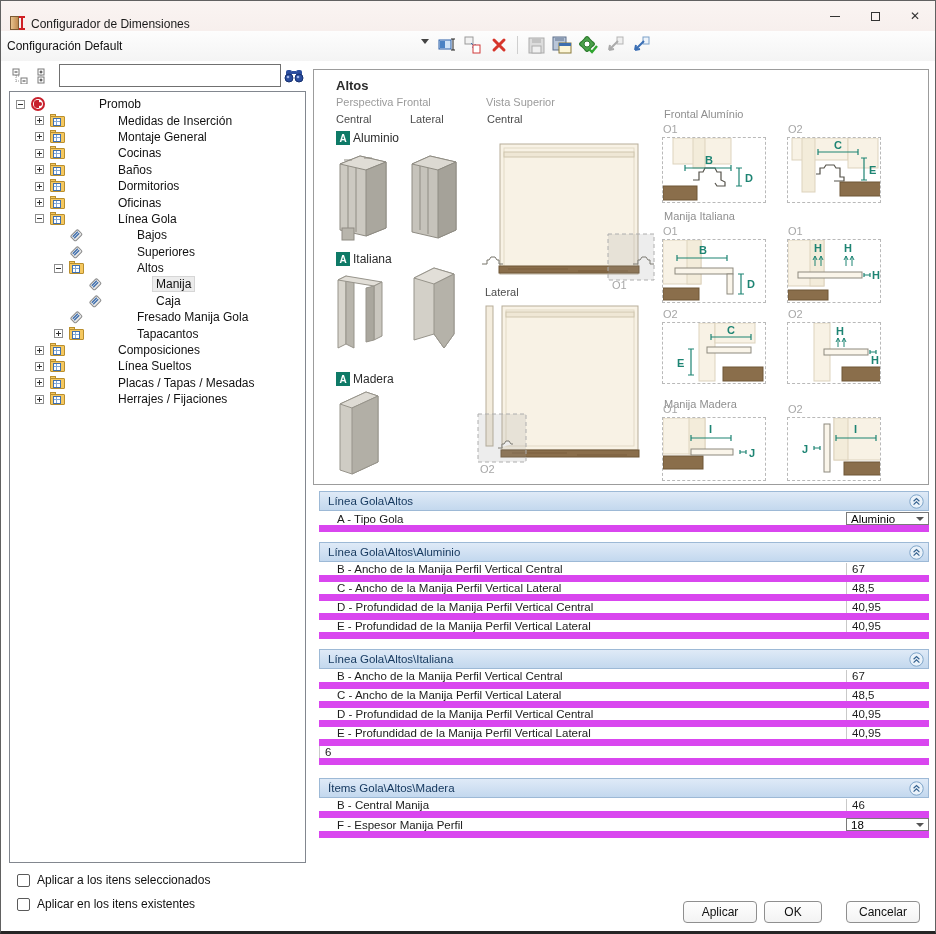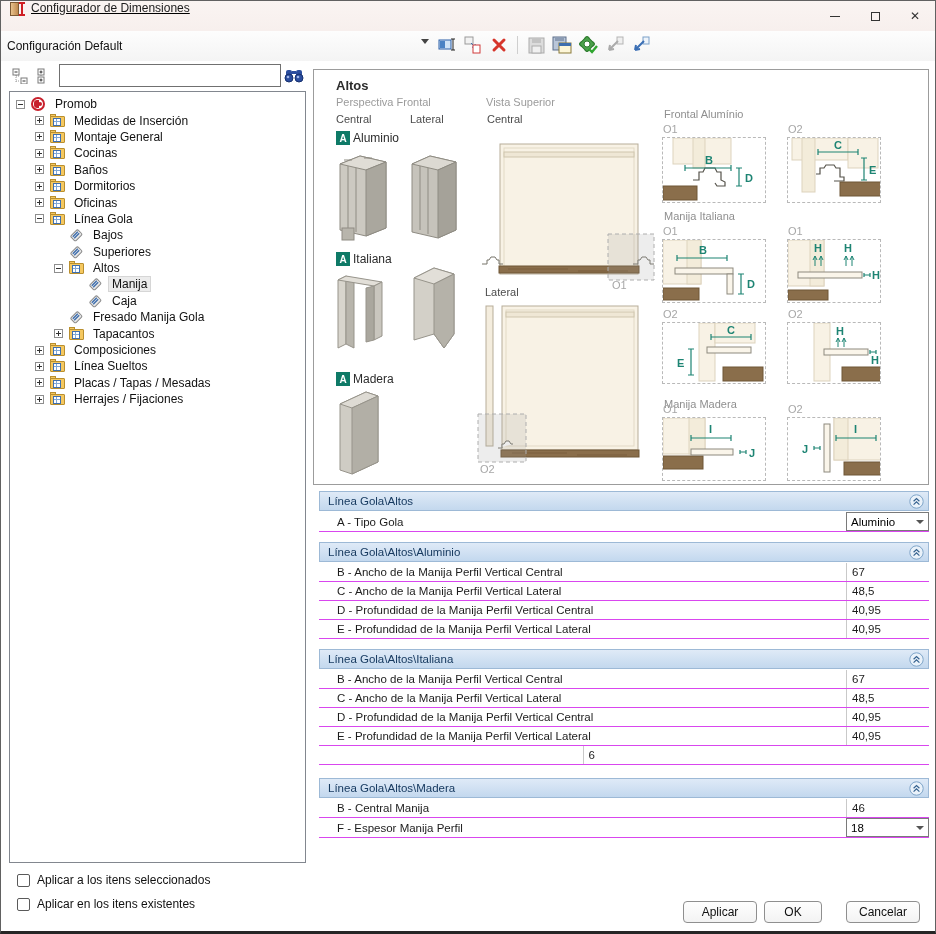--- a/index.html
+++ b/index.html
@@ -4,21 +4,21 @@
 <style>
   * { box-sizing: border-box; margin: 0; padding: 0; }
   html,body { background:#fff; font-family:"Liberation Sans", sans-serif; }
   .window{
     position:relative; width:936px; height:934px; background:#fff;
     border:1px solid #616161; border-bottom:3px solid #262626; overflow:hidden;
     font-family:"Liberation Sans", sans-serif;
   }
   
   .titlebar{ position:absolute; left:0; top:0; width:100%; height:30px;
-    background:linear-gradient(180deg,#faf4f2,#f7efed); display:flex; align-items:flex-start;text-decoration:underline; }
+    background:linear-gradient(180deg,#faf4f2,#f7efed); display:flex; align-items:flex-end; }
   .titlebar .appicon{ width:16px; height:16px; margin:0 6px 0 8px; position:relative; }
   .titlebar .appicon .door{ position:absolute; left:1px; top:1px; width:9px; height:14px;
     background:linear-gradient(90deg,#e8c28d,#c08a4f); border:1px solid #7c5a33; }
   .titlebar .appicon .dimline{ position:absolute; right:2px; top:1px; width:2px; height:14px; background:#cf1f24; }
   .titlebar .appicon .dimline:before, .titlebar .appicon .dimline:after{ content:""; position:absolute; left:-2px; width:6px; height:2px; background:#cf1f24; }
   .titlebar .appicon .dimline:before{ top:0; } .titlebar .appicon .dimline:after{ bottom:0; }
   .title-text{ font-size:12px; color:#1a1a1a; }
   .win-controls{ position:absolute; right:0; top:0; height:30px; display:flex; }
   .win-btn{ width:40px; height:30px; display:flex; align-items:center; justify-content:center; color:#333; cursor:default; }
   .win-btn .min-glyph{ width:10px; height:1px; background:#333; }
@@ -41,21 +41,21 @@
   .binoculars{ position:absolute; left:283px; top:66px; width:20px; height:18px; }
   .tree-box{ position:absolute; left:8px; top:90px; width:297px; height:772px;
     border:1px solid #82878f; background:#fff; overflow:hidden; padding-top:4px; }
   .tree-row{ height:16.4px; display:flex; align-items:center; font-size:12px; color:#111; white-space:nowrap; }
   .tree-ind{ display:inline-block; height:1px; }
   .exp{ width:9px; height:9px; border:1px solid #8e8e8e; background:#fff; position:relative; flex:0 0 9px; margin-right:6px; }
   .exp:before{ content:""; position:absolute; left:1px; top:3px; width:5px; height:1px; background:#333; }
   .exp.plus:after{ content:""; position:absolute; left:3px; top:1px; width:1px; height:5px; background:#333; }
   .exp-blank{ width:15px; flex:0 0 15px; }
   .tree-ico{ width:17px; height:14px; margin-right:4px; flex:0 0 17px; position:relative; }
-  .tree-label{ padding:0 3px; line-height:14px; }
+  .tree-label{ padding:0 3px; line-height:14px;margin-left:44px; }
   .tree-label.selected{ background:#ececec; outline:1px solid #d6d6d6; }
   
   .ico-folder .back{ position:absolute; left:0; top:2px; width:15px; height:11px; background:#f5c860; border:1px solid #b98f2f; border-radius:1px; }
   .ico-folder .tab{ position:absolute; left:0; top:0; width:6px; height:4px; background:#f5c860; border:1px solid #b98f2f; border-bottom:none; }
   .ico-folder .grid{ position:absolute; left:3px; top:4px; width:8px; height:8px; background:#fff; border:1px solid #3f6fae; }
   .ico-folder .grid:before{ content:""; position:absolute; left:0; top:2px; width:6px; height:1px; background:#7fa8d8; }
   .ico-folder .grid:after{ content:""; position:absolute; left:2px; top:0; width:1px; height:6px; background:#7fa8d8; }
   
   .ico-promob{ width:14px; height:14px; border:2px solid #c8202c; border-radius:50%; position:relative; background:#fff; }
   .ico-promob:before{ content:""; position:absolute; left:1px; top:1px; width:5px; height:8px; background:#c8202c; border-radius:3px 0 0 3px; }
@@ -75,21 +75,21 @@
   .o-label{ font-size:11px; color:#a7a7a7; }
   .detail-box{ border:1px dashed #b9b9b9; background:#fff; }
   .sec-title{ font-size:11px; color:#8f8f8f; }
   
   .pg-section-header{ position:absolute; left:318px; width:610px; height:20px;
     background:linear-gradient(180deg,#dfeaf7,#c3d8ee); border:1px solid #9db9d6;
     display:flex; align-items:center; }
   .pg-header-title{ font-size:11.5px; color:#173a60; padding-left:8px; flex:1; }
   .pg-collapse{ width:15px; height:15px; margin-right:4px; }
   .pg-rows{ position:absolute; left:318px; width:610px; background:#fff; }
-  .pg-row{ height:19px; display:flex; align-items:center; border-bottom:1px solid #d946ef; position:relative;justify-content:center; }
+  .pg-row{ height:19px; display:flex; align-items:center; border-bottom:7px solid #d946ef; position:relative; }
   .pg-label{ font-size:11.5px; color:#1c1c1c; padding-left:18px; flex:1; }
   .pg-value{ width:83px; font-size:11.5px; color:#1c1c1c; border-left:1px solid #c9c9c9;
     height:100%; display:flex; align-items:center; padding-left:5px; }
   .pg-select{ width:83px; height:100%; border:1px solid #7a7a7a; background:#fff; display:flex; align-items:center;
     font-size:11.5px; padding-left:4px; position:relative; }
   .pg-select .chev{ position:absolute; right:4px; top:50%; margin-top:-2px; width:0; height:0;
     border-left:4px solid transparent; border-right:4px solid transparent; border-top:4px solid #555; }
   
   .chk-row{ position:absolute; left:16px; display:flex; align-items:center; gap:7px; }
   .chk-box{ width:13px; height:13px; border:1px solid #5a5a5a; border-radius:2px; background:#fff; }
@@ -677,21 +677,21 @@
     <div class="pg-row">
       <span class="pg-label">E - Profundidad de la Manija Perfil Vertical Lateral</span>
       <span class="pg-value">40,95</span>
     </div>
     <div class="pg-row">
       <span class="pg-value">6</span>
     </div>
   </div>
 
   <div class="pg-section-header" style="top:777px">
-    <span class="pg-header-title">Línea Gola\Altos\Madera</span>
+    <span class="pg-header-title">Ítems Gola\Altos\Madera</span>
     <svg class="pg-collapse" viewBox="0 0 15 15">
       <circle cx="7.5" cy="7.5" r="6.7" fill="#eaf2fa" stroke="#7ea4c8"></circle>
       <path d="M4.6 7.3 L7.5 4.6 L10.4 7.3 M4.6 10.6 L7.5 7.9 L10.4 10.6" fill="none" stroke="#34618e" stroke-width="1.2"></path>
     </svg>
   </div>
   <div class="pg-rows" style="top:798px">
     <div class="pg-row">
       <span class="pg-label">B - Central Manija</span>
       <span class="pg-value">46</span>
     </div>

